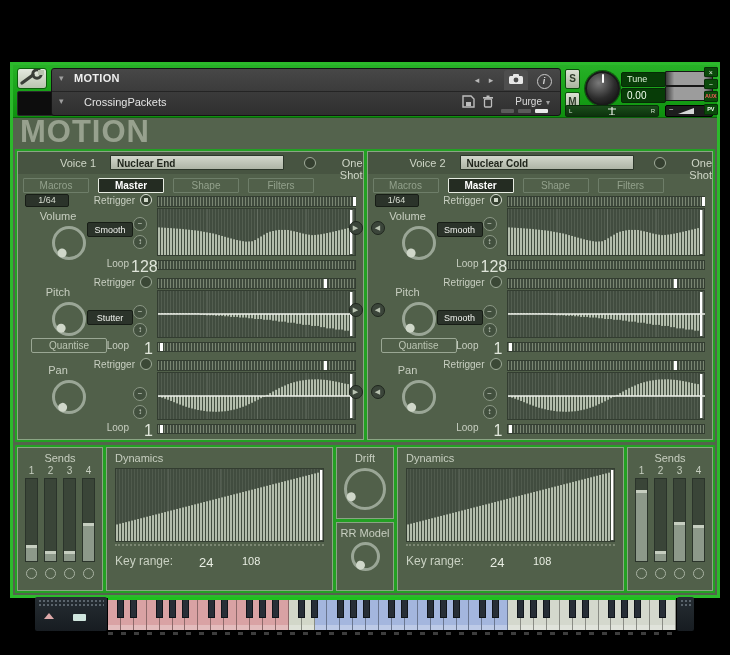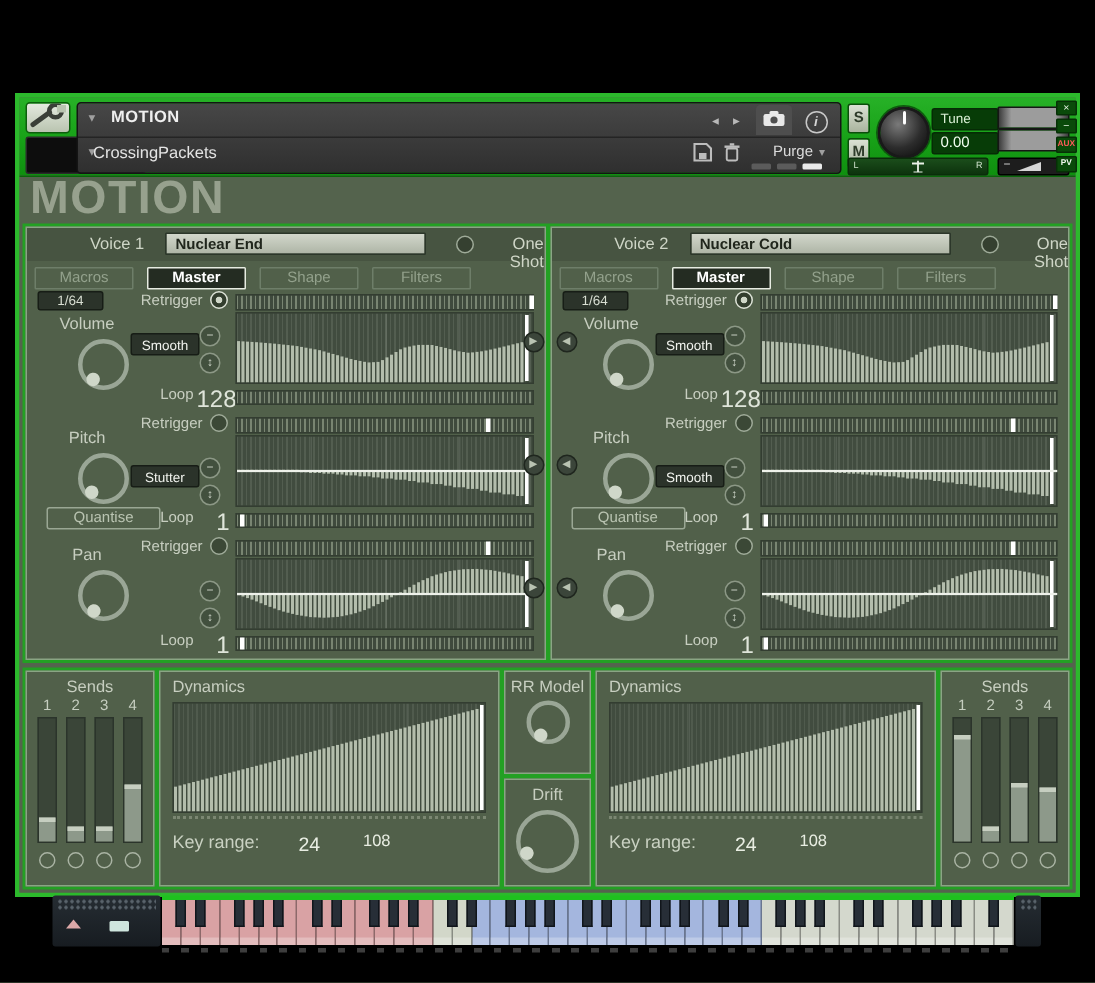--- a/index.html
+++ b/index.html
@@ -17,21 +17,21 @@
   .cr-logo{position:absolute;left:4px;top:26px;width:30px;height:23px;background:#0d0d0d;border:1px solid #2a2a2a;
            border-radius:2px;text-align:center;line-height:23px;font-weight:bold;font-size:19px;letter-spacing:-1px;padding-left:48px;}
   .cr-logo .c{color:#f2f2f2;} .cr-logo .r{color:#e03131;}
   .title-box{position:absolute;left:38px;top:3px;width:508px;height:46px;border:1px solid #141414;border-radius:3px;
              background:linear-gradient(180deg,#474747,#2f2f2f);} 
   .trow{position:absolute;left:0;width:100%;height:22px;}
   .trow.r1{top:0;border-bottom:1px solid #242424;}
   .trow.r2{top:23px;}
   .caret{position:absolute;left:7px;top:4px;color:#9f9f9f;font-size:9px;}
   .tname{position:absolute;left:22px;top:3px;color:#efefef;font-size:11px;font-weight:bold;letter-spacing:.3px;}
-  .pname{position:absolute;left:10px;top:4px;color:#e3e3e3;font-size:11px;}
+  .pname{position:absolute;left:32px;top:4px;color:#e3e3e3;font-size:11px;}
   .navbtn{position:absolute;top:3px;width:14px;height:15px;background:none;border:none;color:#b8b8b8;font-size:9px;padding:0;cursor:pointer;}
   .hdr-tab{position:absolute;top:1px;width:24px;height:20px;border:none;border-radius:3px 3px 0 0;background:#4e4e4e;padding:0;cursor:pointer;}
   .hdr-tab.flat{background:#3a3a3a;}
   .iicon{display:inline-block;width:13px;height:13px;border:1px solid #c9c9c9;border-radius:50%;color:#d6d6d6;
          font-size:9px;line-height:13px;font-style:italic;font-weight:bold;}
   .mini-ic{position:absolute;top:3px;width:16px;height:16px;background:none;border:none;padding:0;cursor:pointer;}
   .purge{position:absolute;right:10px;top:4px;color:#dadada;font-size:10px;cursor:pointer;}
   .purge .pc{color:#9f9f9f;font-size:8px;margin-left:4px;}
   .mini-meters{position:absolute;right:12px;bottom:1px;display:flex;gap:4px;}
   .mini-meters span{width:13px;height:4px;background:#5b5b5b;border-radius:1px;}
@@ -951,29 +951,29 @@
               <rect x="198" y="4.425882352941187" w="2" width="2" height="67.57411764705881" fill="#b3bdac"></rect>
               <rect x="201" y="3.6529411764705912" w="2" width="2" height="68.34705882352941" fill="#b3bdac"></rect>
               <rect x="204" y="1" w="2.4" width="2.4" height="70" fill="#ffffff"></rect>
             </svg></div>
         <div class="dyn-dots"></div>
         <span class="keyrange">Key range:</span>
         <span class="kr-low">24</span>
         <span class="kr-high">108</span>
       </div>
       <div class="midcol">
+        <div class="bpanel drift">
+          <div class="ptitle">Drift</div>
+          <div class="knob" id="driftKnob" style="left: 50%; top: 20px; width: 42px; height: 42px; margin-left: -21px; --a: 243deg; --r: -16px;">
+              <span class="dot"></span>
+            </div>
+        </div>
         <div class="bpanel rr">
           <div class="ptitle">RR Model</div>
           <div class="knob" id="rrKnob" style="left: 50%; top: 19px; width: 29px; height: 29px; margin-left: -14.5px; --a: 210deg; --r: -10px;">
-              <span class="dot"></span>
-            </div>
-        </div>
-        <div class="bpanel drift">
-          <div class="ptitle">Drift</div>
-          <div class="knob" id="driftKnob" style="left: 50%; top: 20px; width: 42px; height: 42px; margin-left: -21px; --a: 243deg; --r: -16px;">
               <span class="dot"></span>
             </div>
         </div>
       </div>
       <div class="bpanel dyn" id="dynR">
         <div class="ptitle">Dynamics</div>
         <div class="dyn-disp"><svg width="207" height="72">
               <rect x="52" y="0" w="1" width="1" height="72" fill="rgba(255,255,255,0.10)"></rect>
               <rect x="104" y="0" w="1" width="1" height="72" fill="rgba(255,255,255,0.10)"></rect>
               <rect x="155" y="0" w="1" width="1" height="72" fill="rgba(255,255,255,0.10)"></rect>

